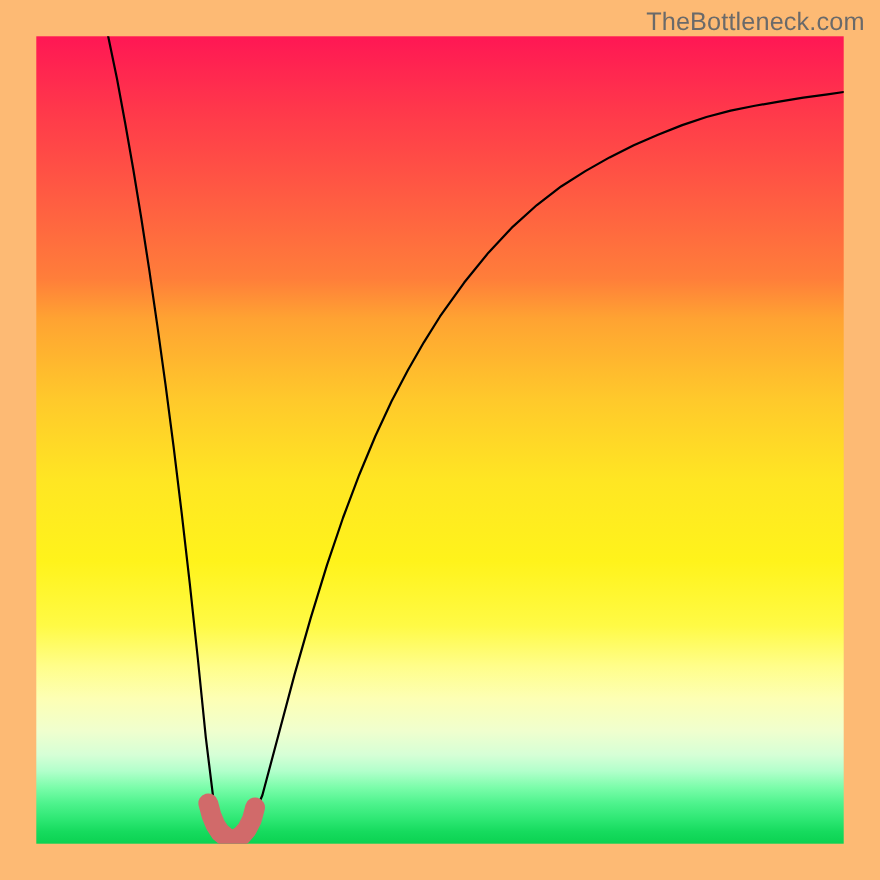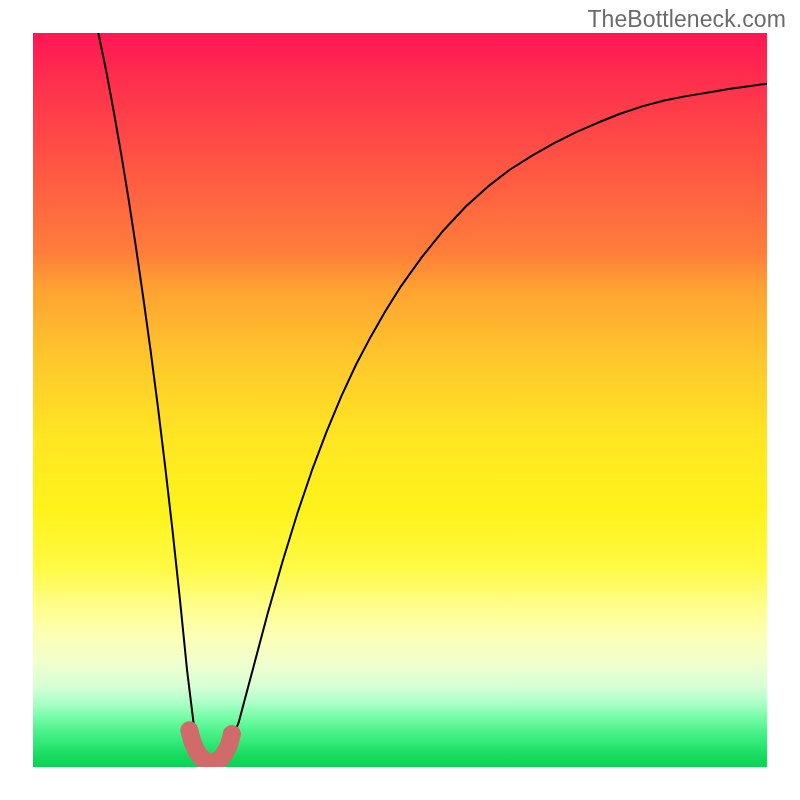--- a/index.html
+++ b/index.html
@@ -10,21 +10,21 @@
     background: #000;
     overflow: hidden;
     font-family: Arial, Helvetica, sans-serif;
   }
   .frame {
     position: absolute;
     left: 0;
     top: 0;
     width: 800px;
     height: 800px;
-    background: #ffffff;
+    background: #fdba74;
   }
   .plot {
     position: absolute;
     left: 33px;
     top: 33px;
     width: 734px;
     height: 734px;
     background: linear-gradient(
       to bottom,
       #ff1754 0%,

